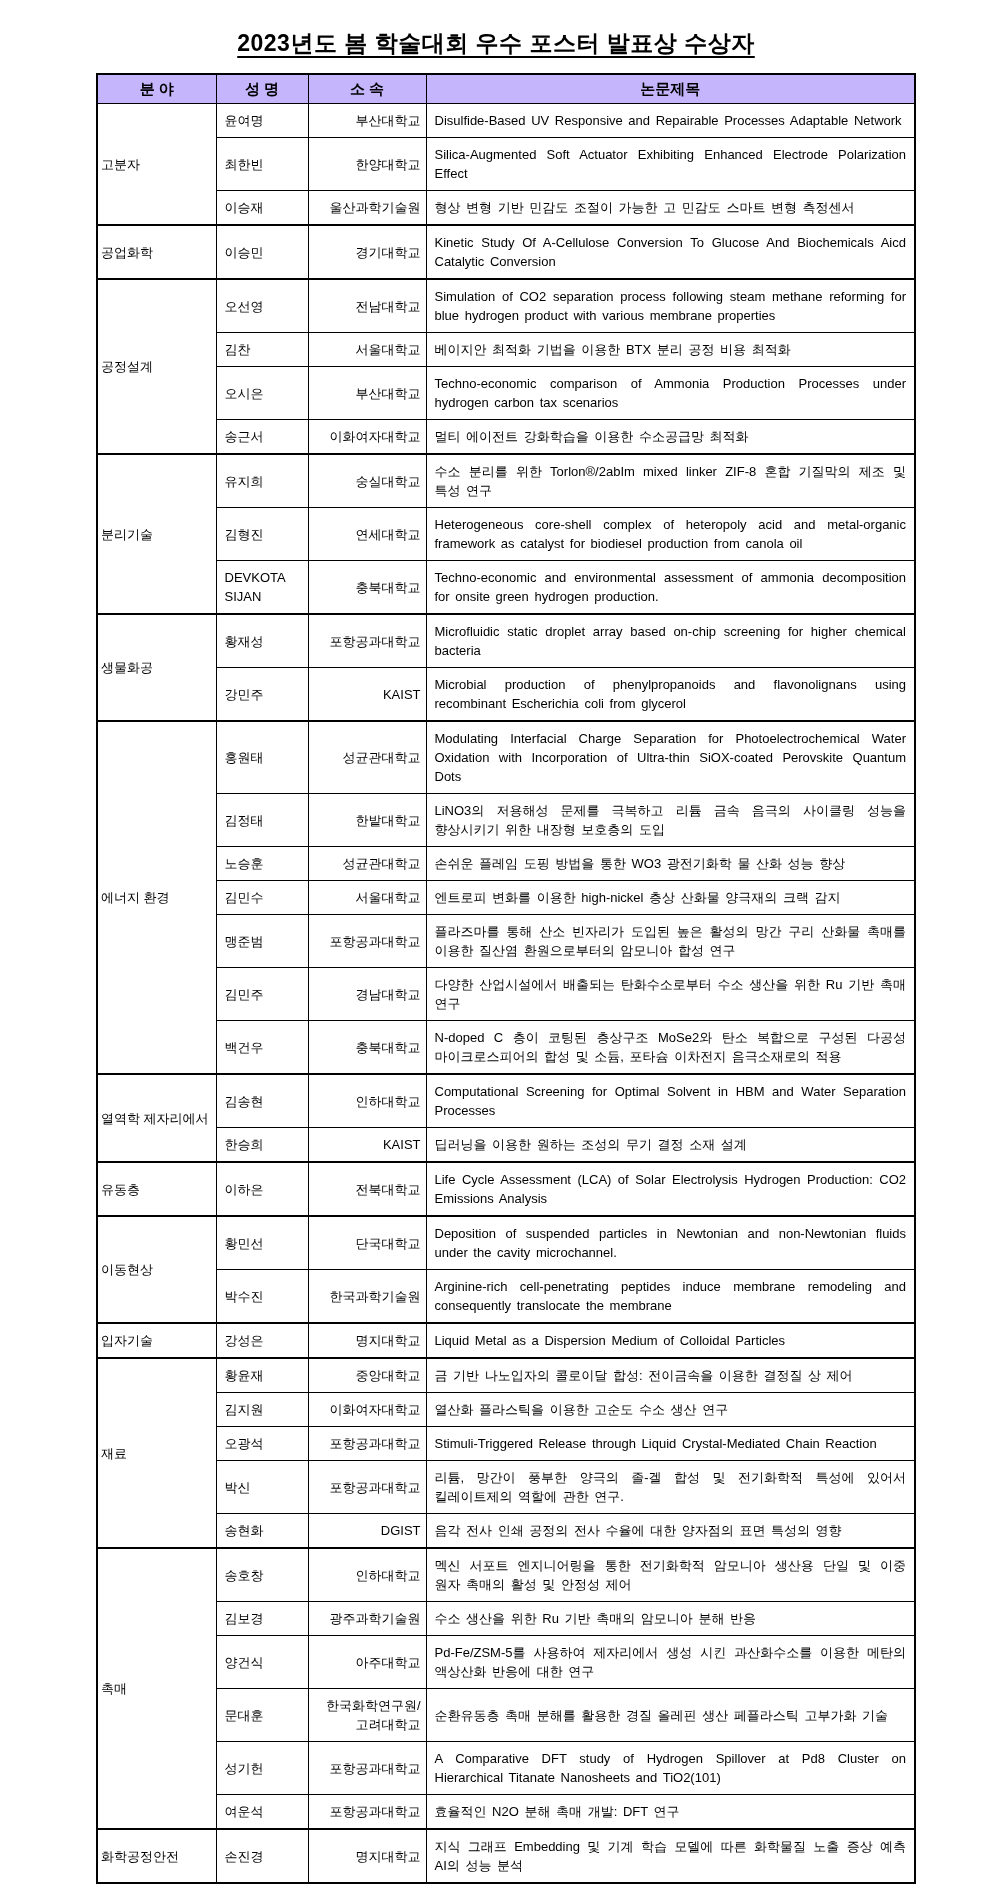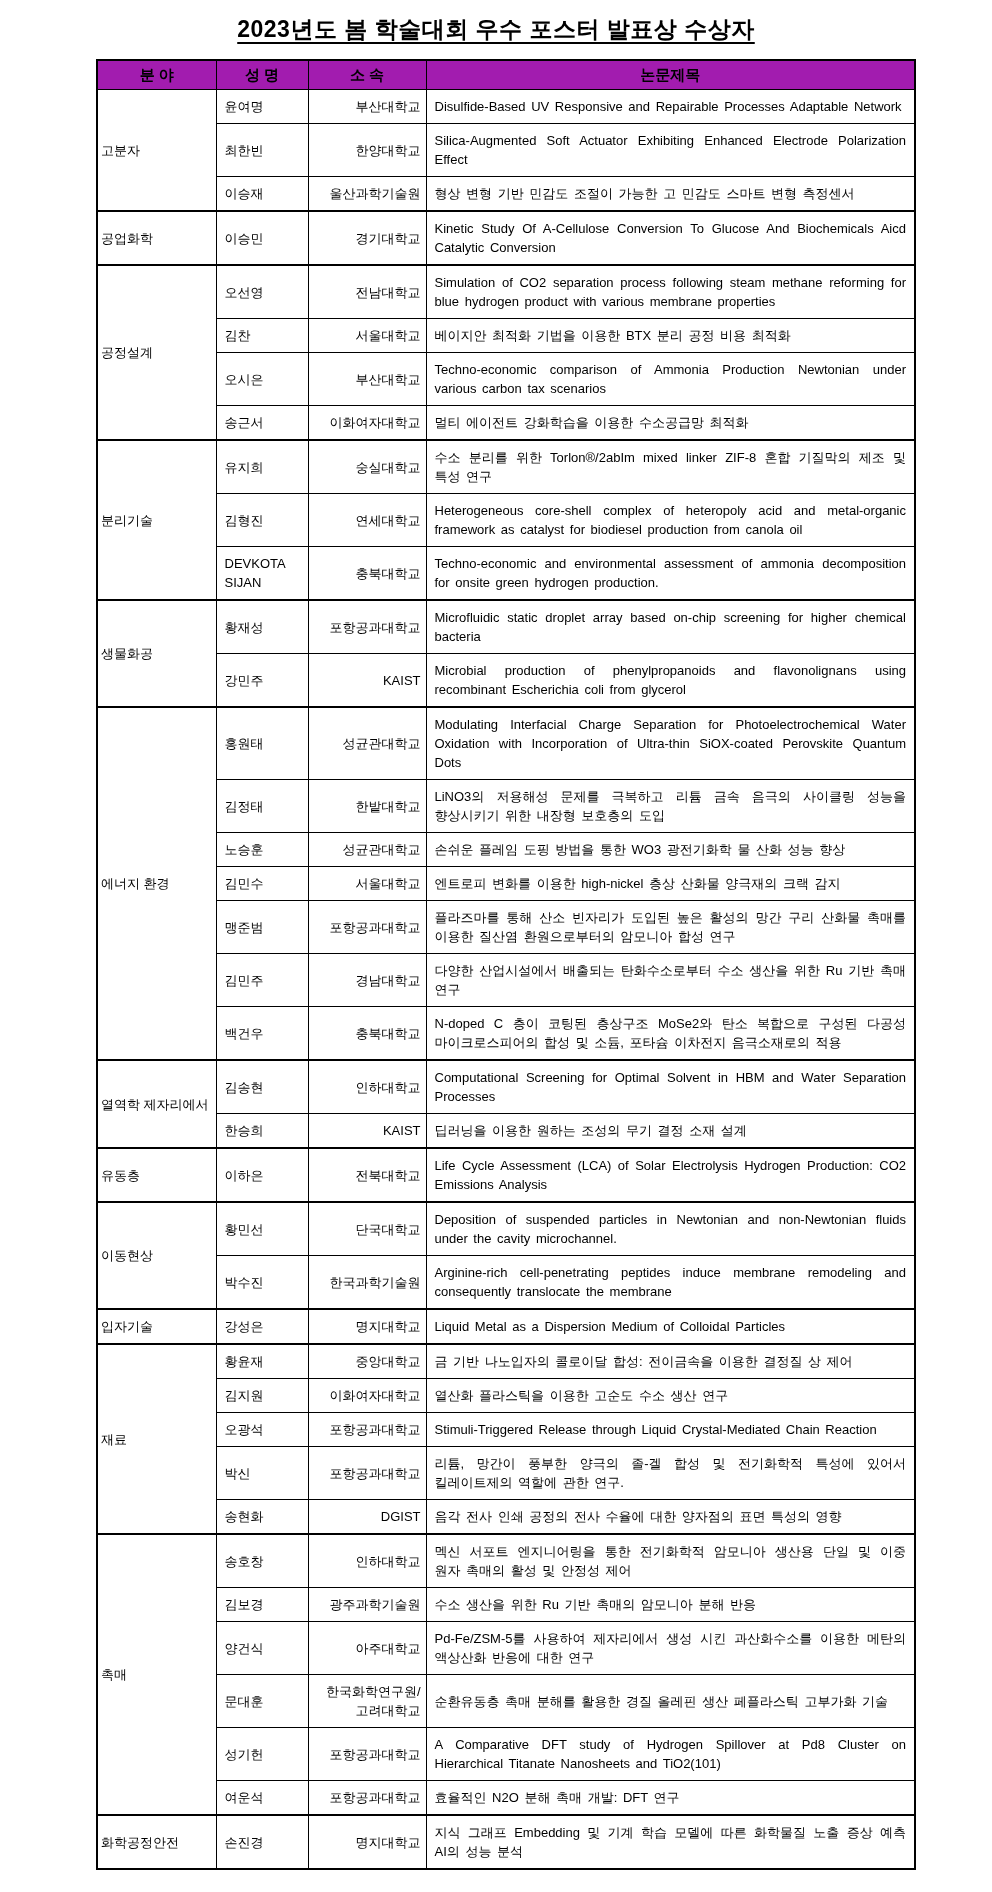--- a/index.html
+++ b/index.html
@@ -6,21 +6,21 @@
     margin: 0;
     padding: 0;
     background: #ffffff;
     width: 992px;
     font-family: "Liberation Sans", "DejaVu Sans", sans-serif;
     color: #000000;
   }
   .page {
     width: 992px;
     box-sizing: border-box;
-    padding-top: 14px;
+    padding-top: 28px;
   }
   .doc-title {
     text-align: center;
     font-size: 23px;
     font-weight: bold;
     letter-spacing: 0.5px;
     text-decoration: underline;
     text-underline-offset: 5px;
     text-decoration-thickness: 2px;
     margin: 0 0 14px 0;
@@ -36,21 +36,21 @@
   col.c-name  { width: 92px;  }
   col.c-aff   { width: 118px; }
   col.c-title { width: 489px; }
   th {
     border: 1px solid #000;
     font-size: 15px;
     font-weight: bold;
     text-align: center;
     padding: 4px 2px;
     height: 20px;
-    background: #a21caf;
+    background: #c4b5fd;
   }
   td {
     border: 1px solid #000;
     font-size: 13px;
     line-height: 19px;
     vertical-align: middle;
     padding: 7px 8px;
     word-break: keep-all;
   }
   td.field-cell {
@@ -122,21 +122,21 @@
           <td class="title-cell">Simulation of CO2 separation process following steam methane reforming for blue hydrogen product with various membrane properties</td>
         </tr>
         <tr>
           <td class="name-cell">김찬</td>
           <td class="affiliation-cell">서울대학교</td>
           <td class="title-cell">베이지안 최적화 기법을 이용한 BTX 분리 공정 비용 최적화</td>
         </tr>
         <tr>
           <td class="name-cell">오시은</td>
           <td class="affiliation-cell">부산대학교</td>
-          <td class="title-cell">Techno-economic comparison of Ammonia Production Newtonian under various carbon tax scenarios</td>
+          <td class="title-cell">Techno-economic comparison of Ammonia Production Processes under hydrogen carbon tax scenarios</td>
         </tr>
         <tr>
           <td class="name-cell">송근서</td>
           <td class="affiliation-cell">이화여자대학교</td>
           <td class="title-cell">멀티 에이전트 강화학습을 이용한 수소공급망 최적화</td>
         </tr>
         <tr class="group-start">
           <td class="field-cell" rowspan="3">분리기술</td>
           <td class="name-cell">유지희</td>
           <td class="affiliation-cell">숭실대학교</td>

